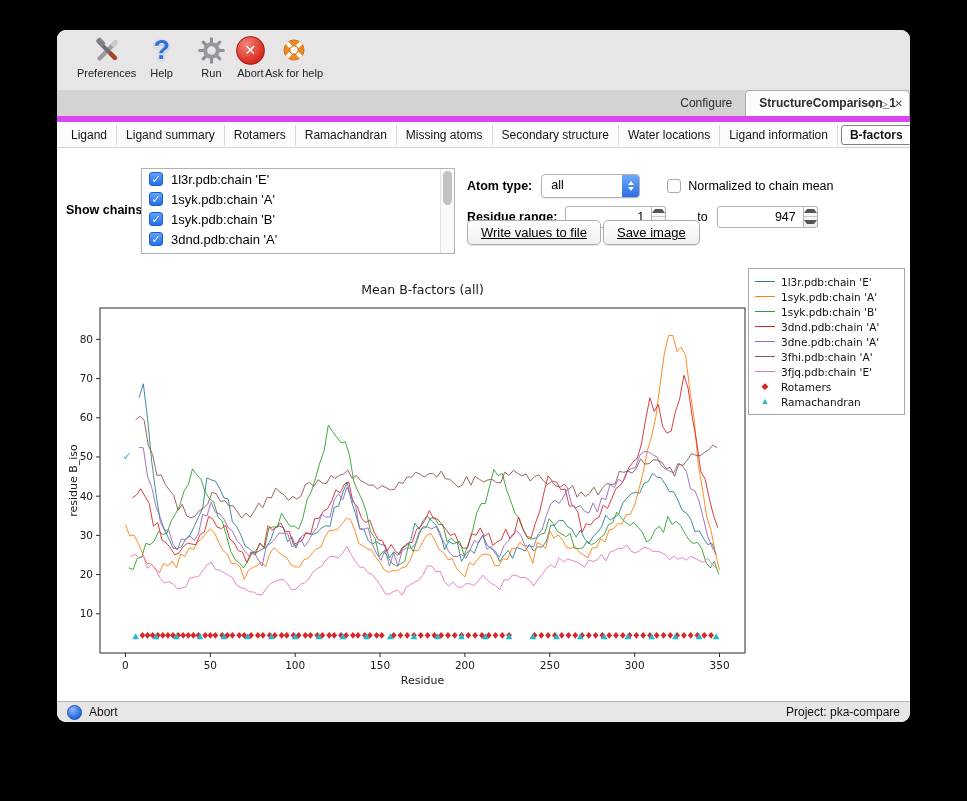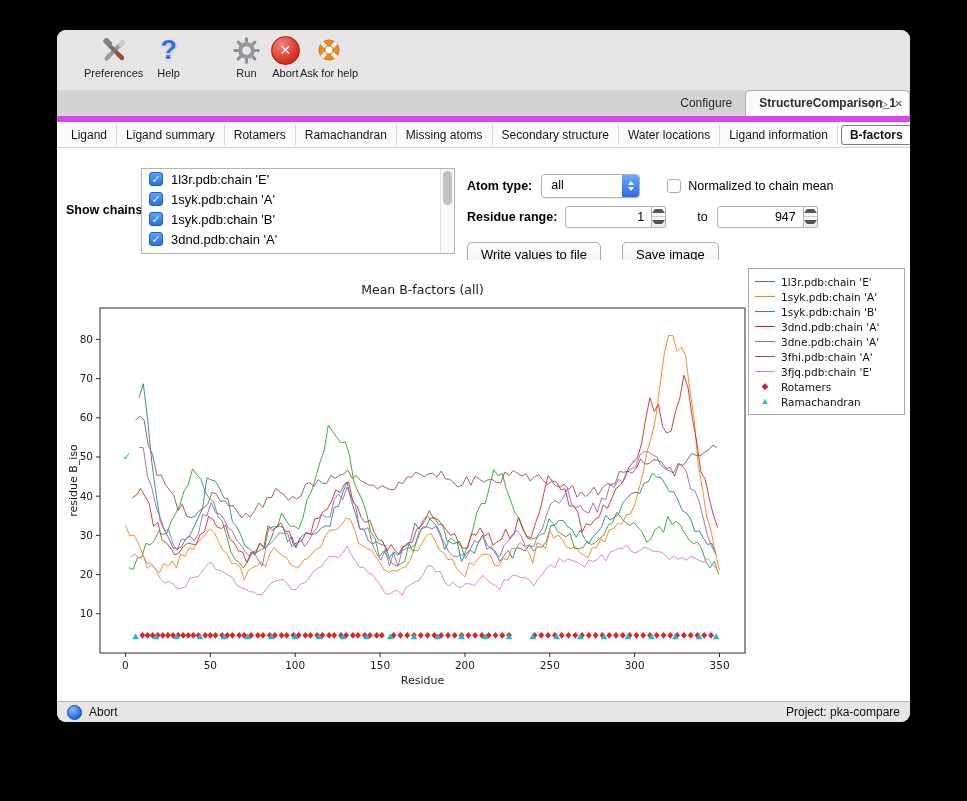--- a/index.html
+++ b/index.html
@@ -21,23 +21,23 @@
   }
   .lights{position:absolute;left:10px;top:5px;display:flex;gap:8px;}
   .light{width:12px;height:12px;border-radius:50%;box-shadow:inset 0 0 1px rgba(0,0,0,.35);}
   .light.red{background:#ff5f57;}
   .light.yellow{background:#febc2e;}
   .light.green{background:#28c840;}
   
   .toolbar{height:57px;background:#e7e5e6;display:flex;align-items:flex-start;padding:3px 10px 0 10px;}
   .tool{display:flex;flex-direction:column;align-items:center;font-size:11px;color:#1d1d1d;}
   .tool .ic{height:34px;display:flex;align-items:center;justify-content:center;}
-  .tool-preferences{margin-left:17px;}
+  .tool-preferences{margin-left:10px;}
   .tool-help{margin-left:14px;}
-  .tool-run{margin-left:52px;align-items:center;}
+  .tool-run{margin-left:24px;align-items:center;}
   .tool-abort{margin-left:10px;}
   .tool-ask{}
   .help-q{font-size:27px;font-weight:bold;color:#2f6fdb;line-height:30px;
     text-shadow:0 1px 1px rgba(255,255,255,.9),0 1px 3px rgba(20,70,160,.45);}
   .abort-circle{width:27px;height:27px;border-radius:50%;
     background:radial-gradient(circle at 35% 28%,#f4847a,#d8281b 72%);
     border:1px solid #991b10;color:#fff;font-weight:bold;font-size:14px;
     display:flex;align-items:center;justify-content:center;line-height:1;}
   
   .tabrow{height:26px;background:#d4d2d3;border-bottom:6px solid #d946ef;
@@ -65,21 +65,21 @@
   .chain-row{height:20px;display:flex;align-items:center;gap:8px;padding-left:7px;}
   .cbx{width:14px;height:14px;border-radius:3px;flex:0 0 auto;box-sizing:border-box;}
   .cbx.on{background:linear-gradient(#5fa2f8,#2470e8);border:1px solid #1d5ecf;color:#fff;
     font-size:11px;line-height:12px;text-align:center;font-weight:bold;}
   .cbx.off{background:#fff;border:1px solid #ababab;}
   .chain-label{font-size:13px;color:#000;}
   .vscroll{position:absolute;right:0;top:0;bottom:0;width:13px;background:#fafafa;border-left:1px solid #e2e2e2;}
   .vthumb{position:absolute;left:2px;right:2px;top:2px;height:34px;background:#c2c2c2;border-radius:5px;}
   .row1{position:absolute;left:410px;top:14px;display:flex;align-items:center;height:23px;}
   .row2{position:absolute;left:410px;top:45px;display:flex;align-items:center;height:23px;}
-  .btnrow{position:absolute;left:410px;top:82px;display:flex;gap:21px;text-decoration:underline;}
+  .btnrow{position:absolute;left:410px;top:60px;display:flex;gap:2px;text-decoration:underline;}
   .popup{display:flex;align-items:stretch;border:1px solid #b2b2b2;border-radius:4px;background:#fff;
     width:97px;height:22px;margin-left:9px;box-shadow:0 1px 1px rgba(0,0,0,.08);}
   .popup .val{flex:1;padding:3px 4px 0 9px;font-size:12.5px;}
   .caps{width:17px;background:linear-gradient(#6ea9f8,#2a6ce5);border-radius:0 3px 3px 0;
     display:flex;flex-direction:column;align-items:center;justify-content:center;gap:2px;}
   .tri-up{width:0;height:0;border-left:3.5px solid transparent;border-right:3.5px solid transparent;
     border-bottom:4px solid #fff;}
   .tri-down{width:0;height:0;border-left:3.5px solid transparent;border-right:3.5px solid transparent;
     border-top:4px solid #fff;}
   .norm-box{display:flex;align-items:center;gap:7px;margin-left:27px;}

